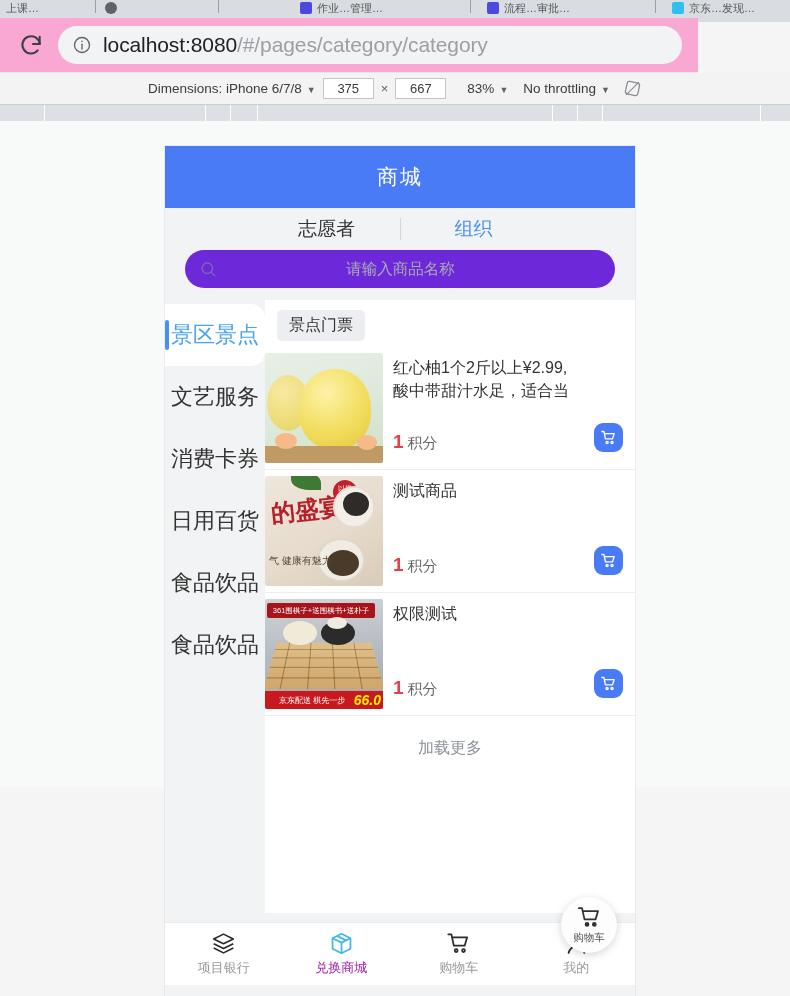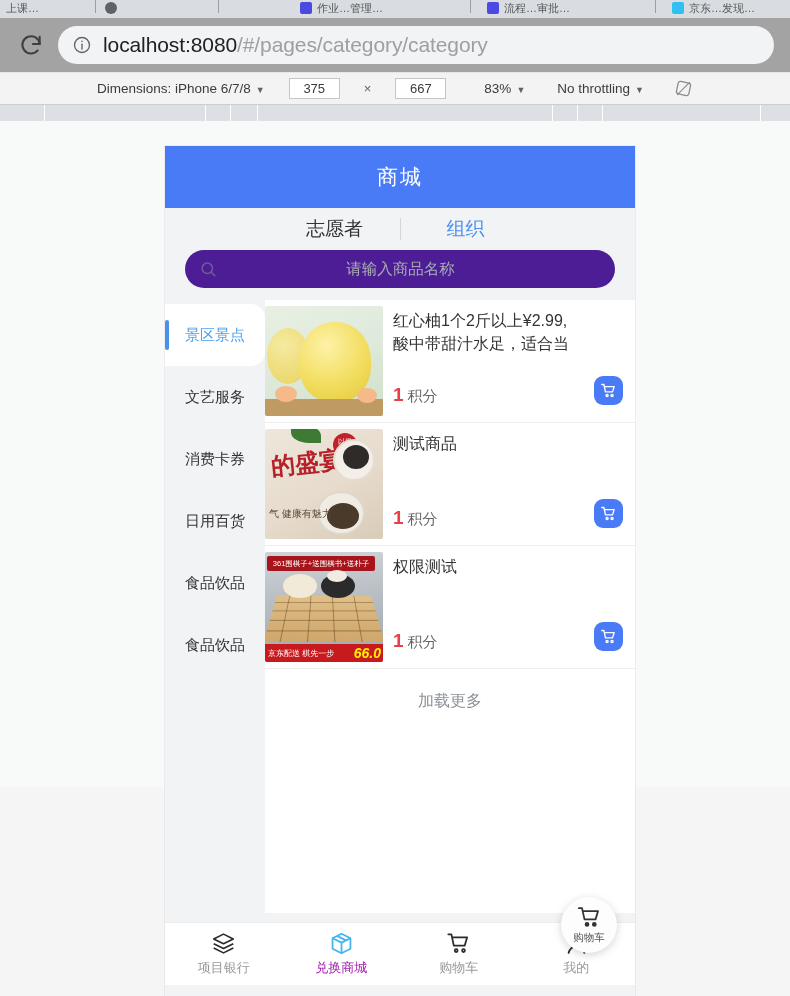--- a/index.html
+++ b/index.html
@@ -20,22 +20,22 @@
   .tab-frag{
     position:absolute;top:-12px;height:26px;
     display:flex;align-items:flex-end;gap:5px;
     font-size:11px;color:#3c4043;white-space:nowrap;overflow:hidden;
   }
   .tab-sep{position:absolute;top:0;width:1px;height:13px;background:#9aa0a6;}
   .tab-ico{width:12px;height:12px;border-radius:2px;flex:none;}
   .tab-txt{position:relative;top:2px;opacity:.85;}
 
   .omnibar{
-    position:absolute;top:18px;left:0;width:790px;height:54px;
-    background:#a3a3a3;border-bottom:1px solid #e4e6e8;
+    position:absolute;top:18px;left:0;width:698px;height:54px;
+    background:#f9a8d4;border-bottom:1px solid #e4e6e8;
   }
   .reload{
     position:absolute;left:18px;top:14px;width:26px;height:26px;
     cursor:pointer;
   }
   .urlbox{
     position:absolute;left:58px;top:8px;right:16px;height:38px;
     background:#f1f3f4;border-radius:19px;display:flex;align-items:center;
     cursor:text;
   }
@@ -43,21 +43,21 @@
   .urltext{
     margin-left:11px;font-size:21px;color:#9aa0a6;letter-spacing:-.1px;
     font-family:"Liberation Sans",sans-serif;white-space:nowrap;
   }
   .urltext b{color:#202124;font-weight:400;}
 
   
   .devbar{
     position:absolute;top:73px;left:0;width:790px;height:31px;
     background:#f3f3f3;border-bottom:1px solid #cdcdcd;
-    display:flex;align-items:center;justify-content:center;gap:24px;
+    display:flex;align-items:center;justify-content:center;gap:7px;
     font-size:13.5px;color:#3b3b3b;
   }
   .dd{display:flex;align-items:center;gap:5px;cursor:pointer;}
   .caret{font-size:9px;color:#5f6368;position:relative;top:1px;}
   .numfield{
     width:49px;height:19px;border:1px solid #c6c6c6;background:#fff;border-radius:0;
     display:flex;align-items:center;justify-content:center;font-size:13px;color:#3b3b3b;
     cursor:text;
   }
   .xsign{color:#5f6368;font-size:13px;}
@@ -81,44 +81,44 @@
     background:#f2f3f5;overflow:hidden;
     box-shadow:0 0 0 1px rgba(0,0,0,.05);
   }
 
   .app-header{
     height:62px;background:#4a7bf7;display:flex;align-items:center;justify-content:center;
   }
   .app-header span{color:#fff;font-size:21px;letter-spacing:2px;}
 
   .seg-tabs{
-    height:42px;display:flex;align-items:center;justify-content:center;gap:0;
+    height:42px;display:flex;align-items:center;justify-content:center;gap:8px;
     background:#f2f3f5;position:relative;
   }
   .seg{width:130px;text-align:center;font-size:19px;color:#333;cursor:pointer;}
   .seg.active{color:#4a90ef;}
   .seg-div{width:1px;height:22px;background:#d4d6da;}
 
   .searchwrap{padding:0 20px 12px;background:#f2f3f5;}
   .searchbar{
-    height:38px;background:#4c1d95;border-radius:19px;display:flex;align-items:center;
+    height:38px;background:#6d28d9;border-radius:19px;display:flex;align-items:center;
     padding:0 14px;cursor:text;
   }
   .searchbar .mag{width:19px;height:19px;flex:none;opacity:.55;}
   .search-ph{flex:1;text-align:center;color:#a9adb3;font-size:15.5px;margin-right:18px;}
 
   .body{display:flex;height:613px;background:#fff;}
 
   
   .sidebar{
     width:100px;background:#f2f3f5;flex:none;padding-top:4px;
   }
   .side-item{
     height:62px;display:flex;align-items:center;justify-content:center;
-    font-size:15px;color:#333;position:relative;cursor:pointer;
+    font-size:22px;color:#333;position:relative;cursor:pointer;
   }
   .side-item.active{
     background:#fff;color:#4aa3f0;border-radius:0 14px 14px 0;
   }
   .side-item.active::before{
     content:"";position:absolute;left:0;top:16px;width:4px;height:30px;
     background:#4a90ef;border-radius:3px;
   }
 
   
@@ -209,21 +209,21 @@
     color:#fff;font-size:7.5px;display:flex;align-items:center;justify-content:center;border-radius:2px;
   }
   .t3 .board{
     position:absolute;left:6px;top:40px;width:106px;height:48px;
     background:linear-gradient(#e0c08a,#cfa76c);transform:perspective(60px) rotateX(18deg);
   }
   .t3 .board i{position:absolute;background:rgba(90,60,20,.45);}
   .t3 .bwl-w{position:absolute;left:18px;top:22px;width:34px;height:24px;border-radius:50%;background:#f2ead9;}
   .t3 .bwl-b{position:absolute;left:56px;top:22px;width:34px;height:24px;border-radius:50%;background:#2b2b2b;}
   .t3 .bwl-b2{position:absolute;left:62px;top:18px;width:20px;height:12px;border-radius:50%;background:#f0ece4;}
-  .t3 .botbar{position:absolute;left:0;bottom:0;width:118px;height:18px;background:#c8191f;color:#fff;font-size:8px;display:flex;align-items:center;padding-left:3px;}
+  .t3 .botbar{position:absolute;left:0;bottom:0;width:118px;height:18px;background:#c8191f;color:#fff;font-size:8px;display:flex;align-items:center;padding-left:14px;}
   .t3 .price{position:absolute;right:2px;bottom:1px;font-size:14px;color:#fff200;font-weight:bold;font-style:italic;}
 </style>
 </head>
 <body>
 
 <div class="browser">
 
   <div class="tabstrip">
     <div class="tab-sep" style="left:95px;"></div>
     <div class="tab-sep" style="left:218px;"></div>
@@ -328,20 +328,23 @@
         <div class="sidebar">
           <div class="side-item active">景区景点</div>
           <div class="side-item">文艺服务</div>
           <div class="side-item">消费卡券</div>
           <div class="side-item">日用百货</div>
           <div class="side-item">食品饮品</div>
           <div class="side-item">食品饮品</div>
         </div>
 
         <div class="content">
+          <div class="chip-row">
+            <span class="chip">景点门票</span>
+          </div>
 
           <div class="prod">
             <div class="thumb t1">
               <div class="pom2"></div>
                 <div class="pom"></div>
               <div class="wood"></div>
                 <div class="seg1"></div>
                 <div class="seg2"></div>
             </div>
             <div class="pinfo">

